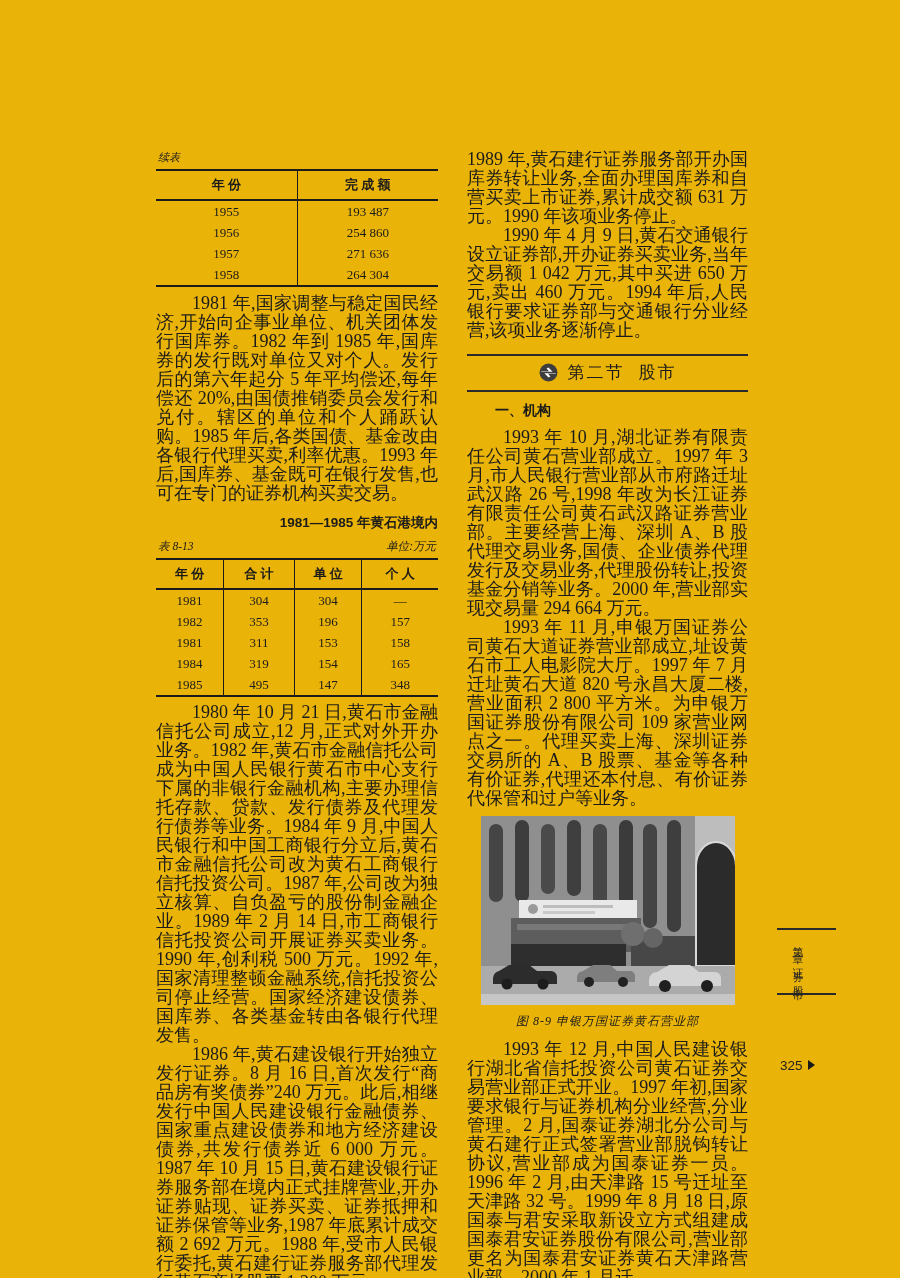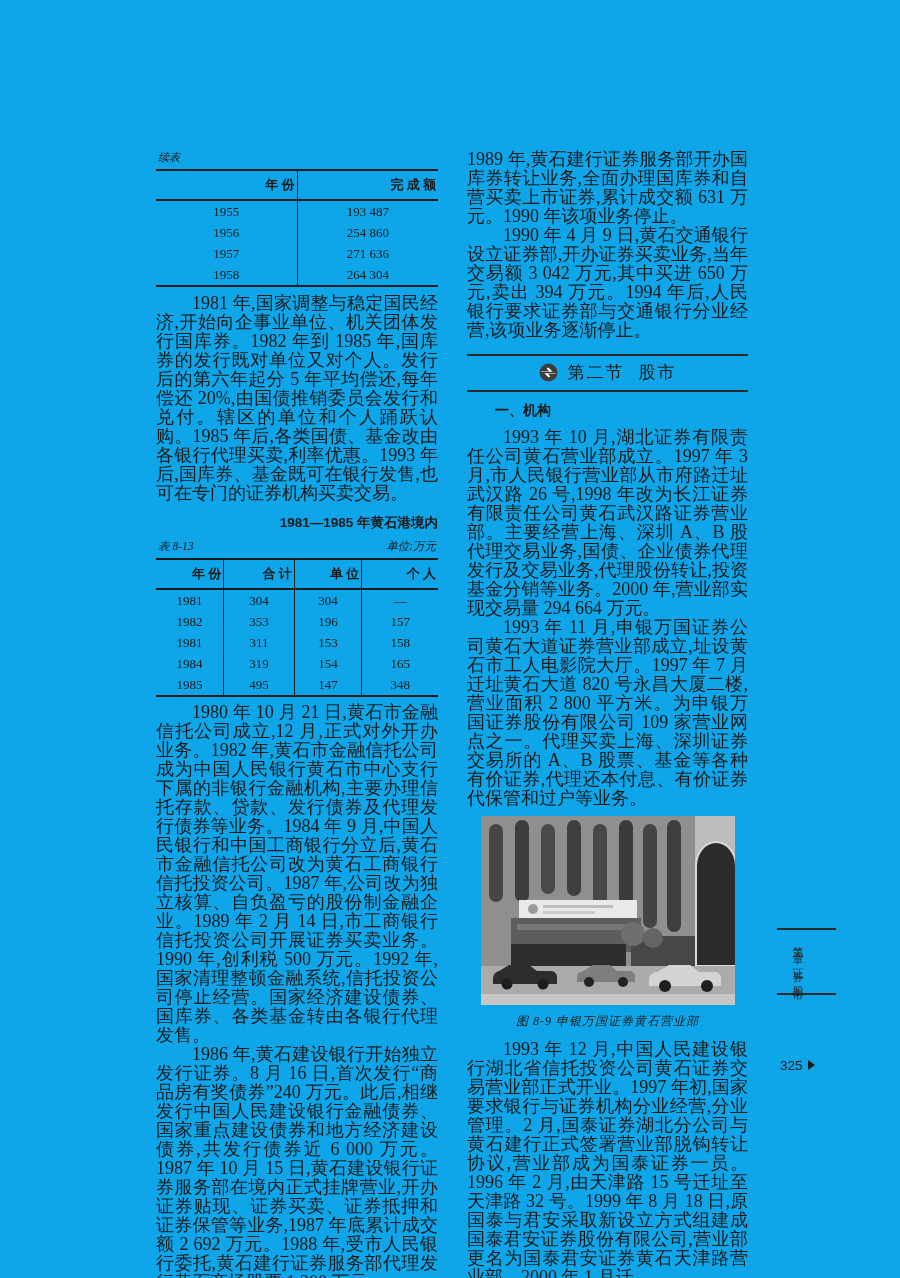--- a/index.html
+++ b/index.html
@@ -1,32 +1,32 @@
 <!DOCTYPE html>
 <html><head>
 <meta charset="utf-8">
 <style>
   html,body{margin:0;padding:0;background:#ffffff;}
   .page{
-    position:relative;width:900px;height:1278px;background:#0ea5e9;
+    position:relative;width:900px;height:1278px;background:#eab308;
     font-family:"Liberation Serif","DejaVu Serif",serif;color:#1b1b1b;
     overflow:hidden;
   }
   .col{position:absolute;}
   .col-left{left:156px;top:150px;width:282px;}
   .col-right{left:467px;top:150px;width:281px;}
 
   p.body{font-size:18px;line-height:19px;text-align:justify;text-indent:2em;margin:0;}
   p.body.noindent{text-indent:0;}
 
   
   .tbl-cont-label{font-size:11px;font-style:italic;margin:0 0 4px 2px;}
   table.datatable{width:100%;border-collapse:collapse;font-size:13px;margin:0;
     border-top:2px solid #1b1b1b;border-bottom:2px solid #1b1b1b;}
-  table.datatable th{font-weight:bold;padding:5px 2px;border-bottom:2px solid #1b1b1b;text-align:right;}
+  table.datatable th{font-weight:bold;padding:5px 2px;border-bottom:2px solid #1b1b1b;text-align:center;}
   table.datatable td{padding:2.5px 2px;text-align:center;}
   table.datatable .vline{border-left:1.5px solid #1b1b1b;}
 
   .tbl-title{font-size:13.5px;font-weight:bold;text-align:right;line-height:20px;margin:10px 0 2px 0;
     font-family:"Liberation Sans","DejaVu Sans",sans-serif;}
   .tbl-meta{display:flex;justify-content:space-between;font-size:11.5px;font-style:italic;
     margin:6px 2px 4px 2px;}
 
   
   .section-bar{border-top:2.5px solid #2a2a2a;border-bottom:2.5px solid #2a2a2a;
@@ -145,21 +145,21 @@
     </table>
 
     <div style="height:6px"></div>
     <p class="body">1980 年 10 月 21 日,黄石市金融信托公司成立,12 月,正式对外开办业务。1982 年,黄石市金融信托公司成为中国人民银行黄石市中心支行下属的非银行金融机构,主要办理信托存款、贷款、发行债券及代理发行债券等业务。1984 年 9 月,中国人民银行和中国工商银行分立后,黄石市金融信托公司改为黄石工商银行信托投资公司。1987 年,公司改为独立核算、自负盈亏的股份制金融企业。1989 年 2 月 14 日,市工商银行信托投资公司开展证券买卖业务。1990 年,创利税 500 万元。1992 年,国家清理整顿金融系统,信托投资公司停止经营。国家经济建设债券、国库券、各类基金转由各银行代理发售。</p>
     <p class="body">1986 年,黄石建设银行开始独立发行证券。8 月 16 日,首次发行“商品房有奖债券”240 万元。此后,相继发行中国人民建设银行金融债券、国家重点建设债券和地方经济建设债券,共发行债券近 6 000 万元。1987 年 10 月 15 日,黄石建设银行证券服务部在境内正式挂牌营业,开办证券贴现、证券买卖、证券抵押和证券保管等业务,1987 年底累计成交额 2 692 万元。1988 年,受市人民银行委托,黄石建行证券服务部代理发行黄石商场股票 1 200 万元。</p>
   </div>
 
   <div class="col col-right">
 
     <p class="body noindent">1989 年,黄石建行证券服务部开办国库券转让业务,全面办理国库券和自营买卖上市证券,累计成交额 631 万元。1990 年该项业务停止。</p>
-    <p class="body">1990 年 4 月 9 日,黄石交通银行设立证券部,开办证券买卖业务,当年交易额 3 042 万元,其中买进 650 万元,卖出 394 万元。1994 年后,人民银行要求证券部与交通银行分业经营,该项业务逐渐停止。</p>
+    <p class="body">1990 年 4 月 9 日,黄石交通银行设立证券部,开办证券买卖业务,当年交易额 1 042 万元,其中买进 650 万元,卖出 460 万元。1994 年后,人民银行要求证券部与交通银行分业经营,该项业务逐渐停止。</p>
 
     <div class="section-bar">
       <svg class="section-icon" width="19" height="19" viewBox="0 0 19 19">
         <circle cx="9.5" cy="9.5" r="9" fill="#3d3d3d"></circle>
         <path d="M2.2 8.2 H10 L7.6 5.6 L9.4 4.6 L13.6 8.8 H2.2 Z" fill="#ffffff"></path>
         <path d="M16.8 10.8 H9 L11.4 13.4 L9.6 14.4 L5.4 10.2 H16.8 Z" fill="#ffffff"></path>
       </svg><span class="ttl">第二节</span><span class="ttl" style="margin-left:14px">股市</span>
     </div>
 
     <div class="subhead">一、机构</div>

